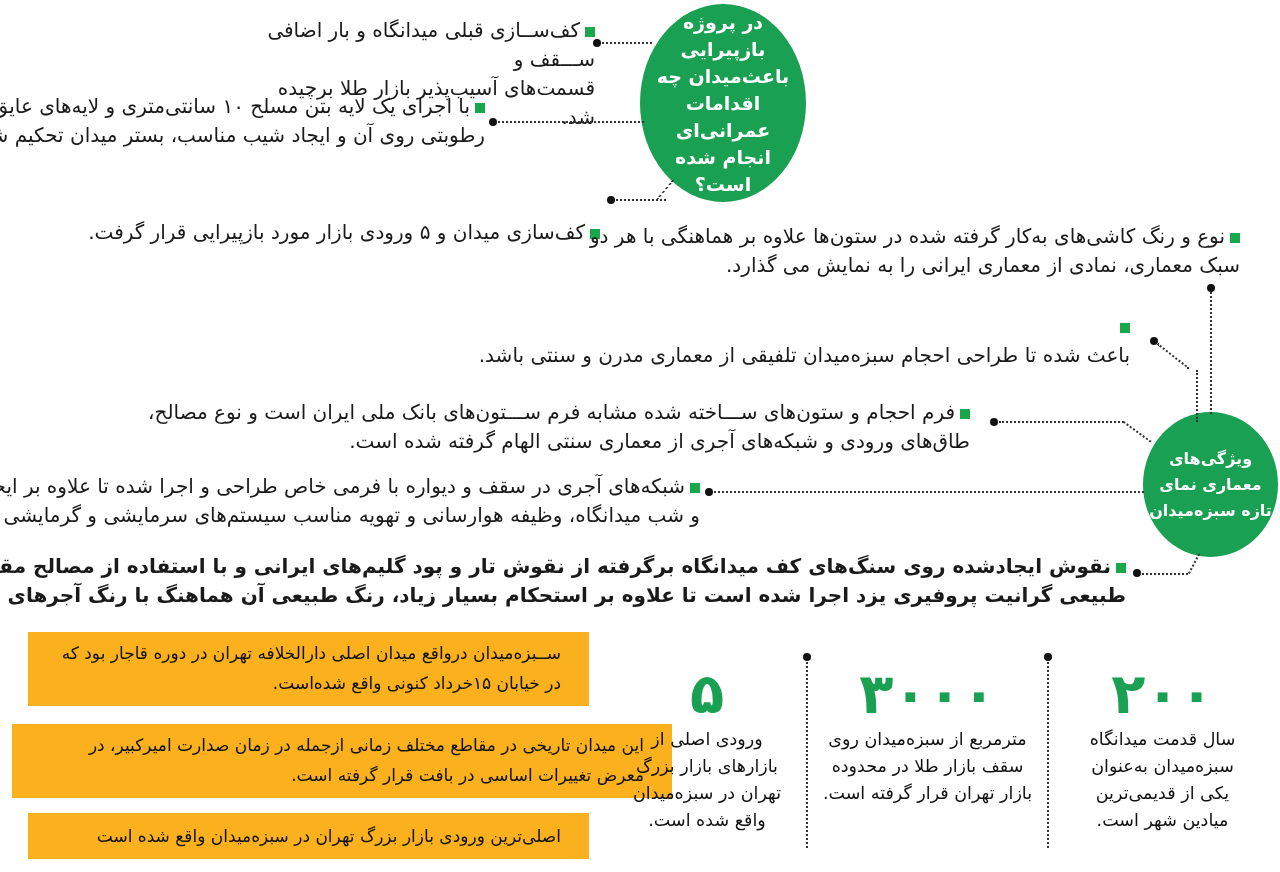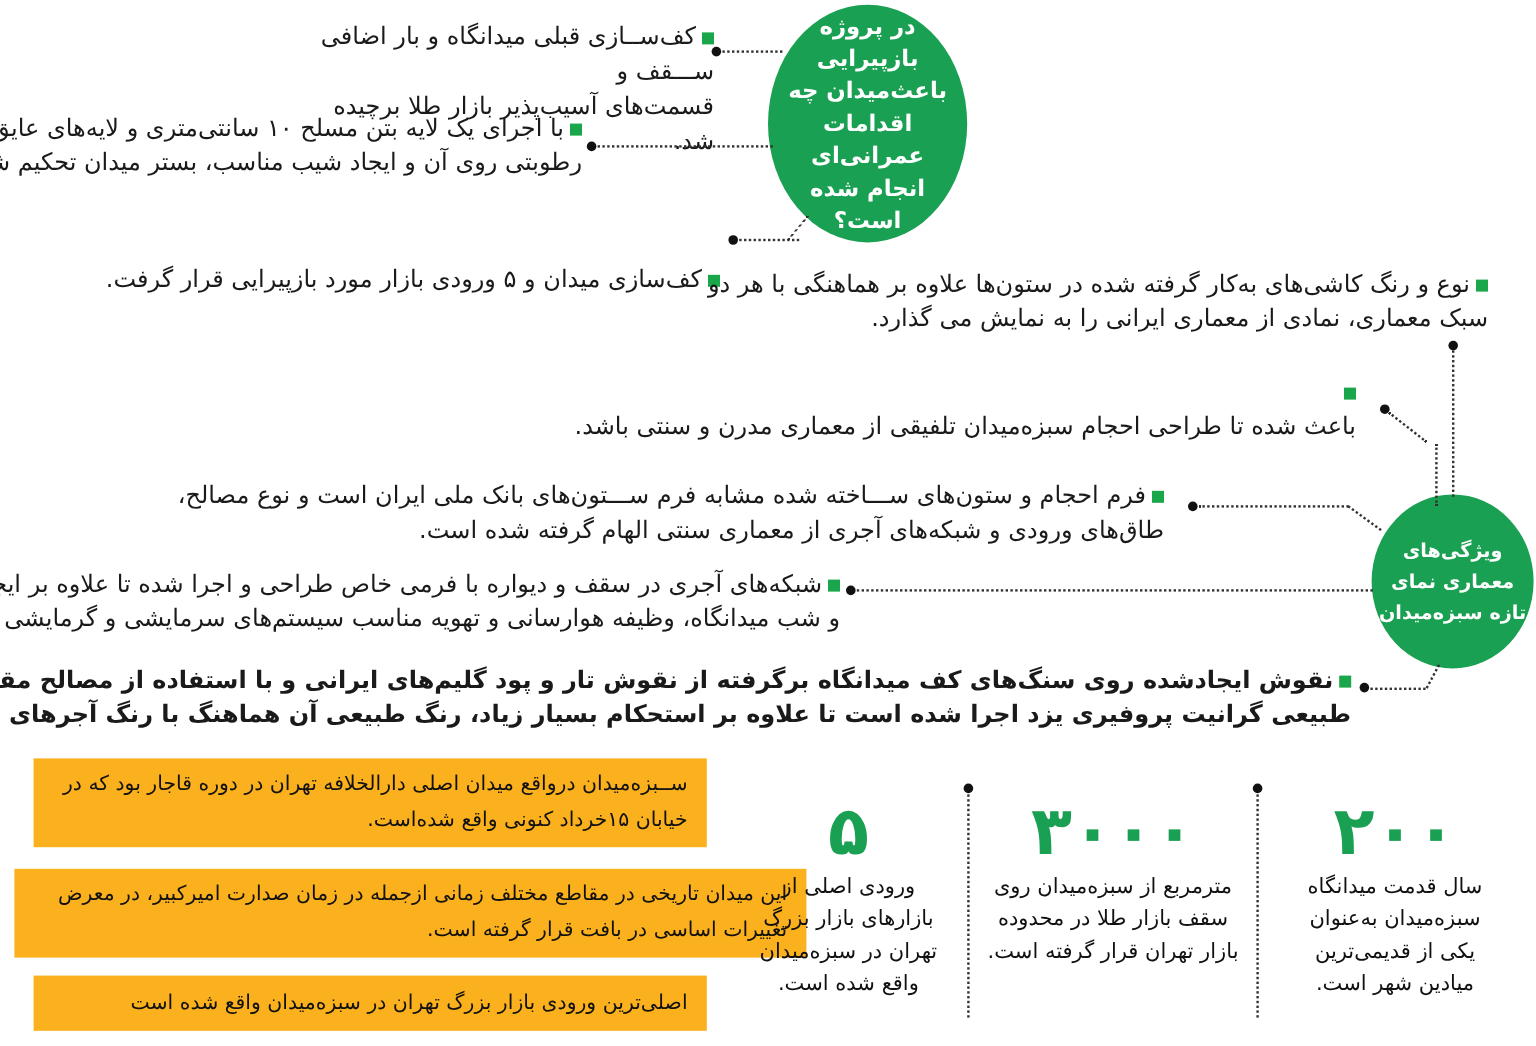--- a/index.html
+++ b/index.html
@@ -7,21 +7,21 @@
          font-family:"DejaVu Sans", sans-serif; color:#1a1a1a; }
   .abs { position:absolute; }
   .bullet-text { position:absolute; direction:rtl; text-align:right; font-size:20px; line-height:29px; color:#1a1a1a; }
   .sq { display:inline-block; width:10px; height:10px; background:#1aa64a; margin-left:5px; vertical-align:middle; }
   .circle { position:absolute; border-radius:50%; background:#1aa052; color:#fff; display:flex; align-items:center;
             justify-content:center; text-align:center; direction:rtl; font-weight:bold; }
   .dot { position:absolute; width:8px; height:8px; border-radius:50%; background:#111; }
   .hline { position:absolute; height:0; border-top:2px dotted #333; }
   .vline { position:absolute; width:0; border-left:2px dotted #333; }
   .orange { position:absolute; background:#fbb01d; direction:rtl; text-align:right; font-size:17px; line-height:30px;
-            padding:6px 16px; box-sizing:border-box; color:#111; }
+            padding:6px 28px; box-sizing:border-box; color:#111; }
   .stat { position:absolute; direction:rtl; text-align:center; }
   .stat .num { color:#1aa052; font-weight:bold; font-size:56px; line-height:64px; }
   .stat .desc { font-size:17.5px; line-height:27px; color:#111; }
 </style>
 </head>
 <body>
 
 <div class="circle" style="left:640px; top:4px; width:166px; height:198px; font-size:19px; line-height:27px; padding:0 10px; box-sizing:border-box; border-radius:50%;">
   <span>در پروژه بازپیرایی باعث‌میدان چه اقدامات عمرانی‌ای انجام شده است؟</span>
 </div>

